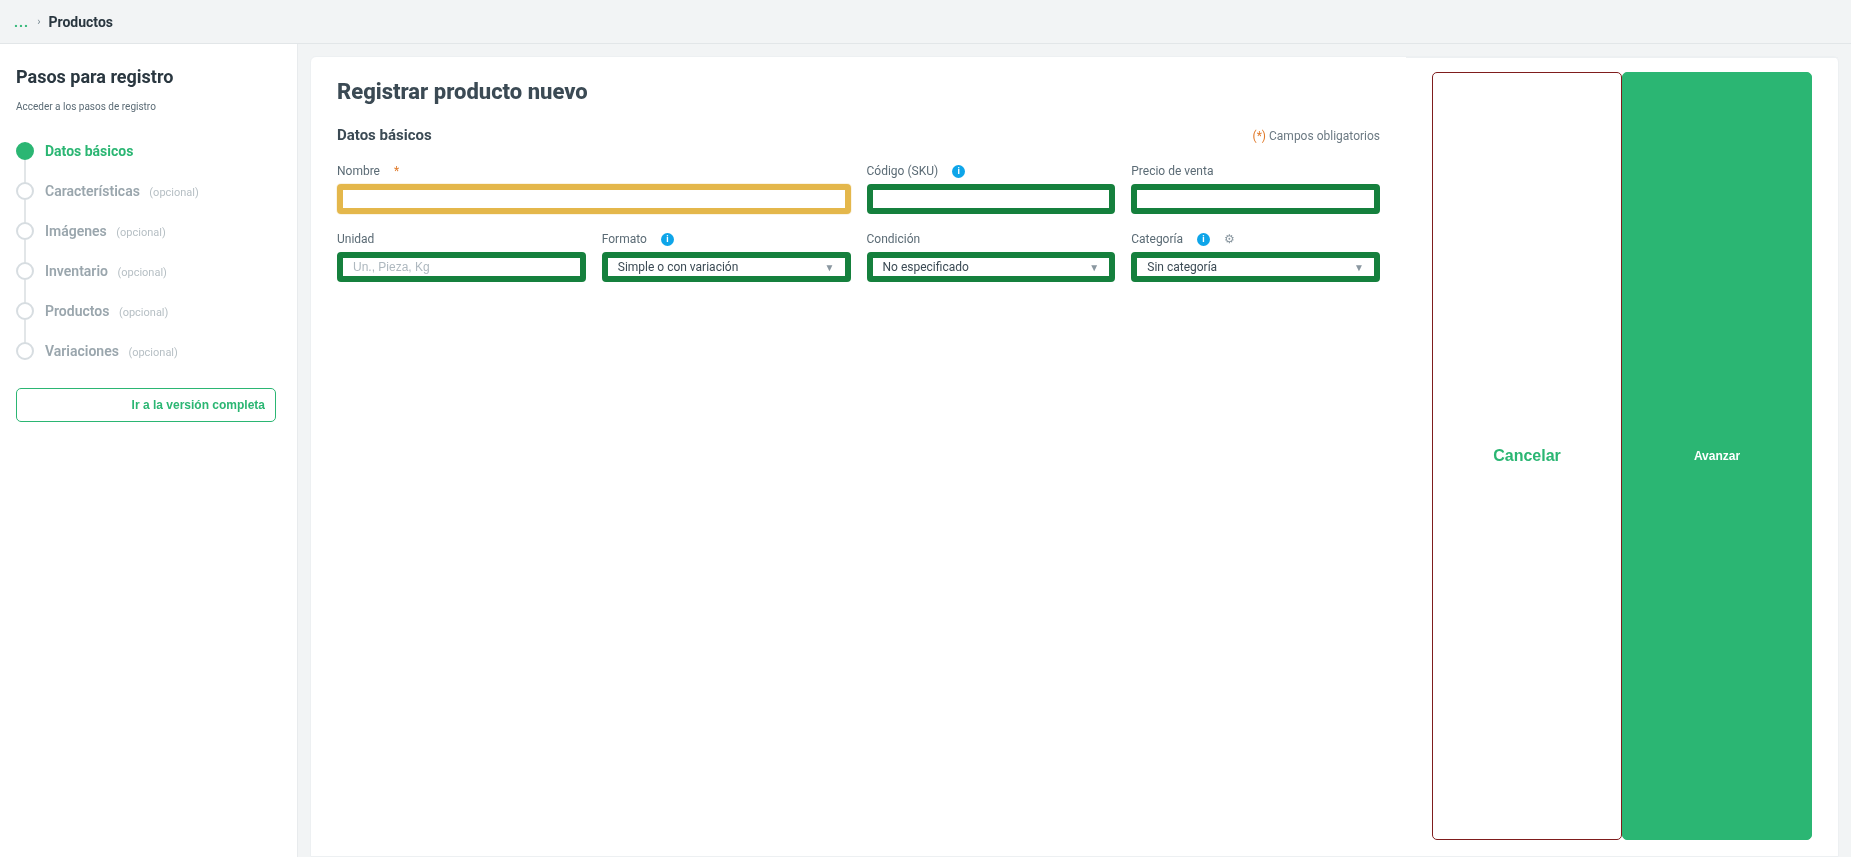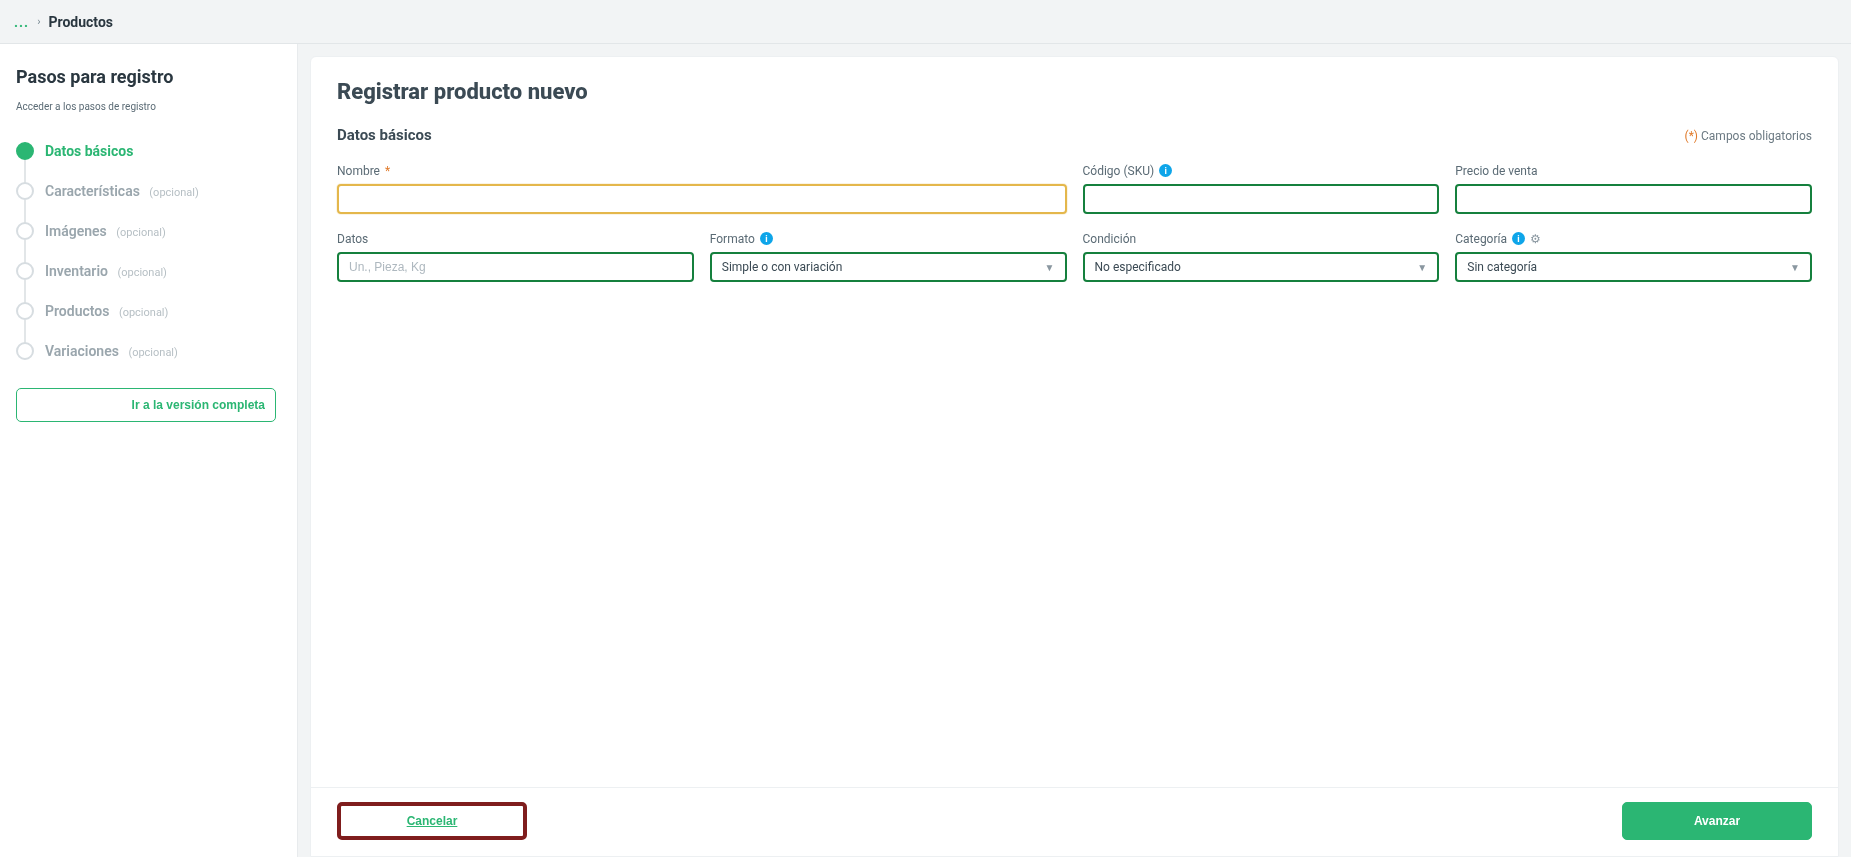--- a/index.html
+++ b/index.html
@@ -35,21 +35,20 @@
     border-right: 1px solid #e8ebed;
   }
   .content-wrap { flex: 1; position: relative; }
   .content {
     position: absolute;
     top: 12px; left: 12px; right: 12px; bottom: 0;
     background: #ffffff;
     border-radius: 6px 6px 0 0;
     border: 1px solid #edf0f2;
     display: flex;
-    flex-direction: column;
   }
   .content-inner { flex: 1; padding: 22px 26px 10px 26px; }
   .footer {
     border-top: 1px solid #edf0f2;
     padding: 14px 26px 16px 26px;
     display: flex;
     justify-content: space-between;
   }
 
   
@@ -86,46 +85,46 @@
   
   .page-title { font-size: 22px; font-weight: 800; color: #3b4a54; margin-bottom: 22px; }
   .section-row { display: flex; align-items: baseline; justify-content: space-between; margin-bottom: 20px; }
   .section-title { font-size: 15px; font-weight: 700; color: #3b4a54; }
   .req-note { font-size: 12px; color: #6c7a83; }
   .req-note .ast { color: #e07a2a; }
 
   
   .form-grid { display: grid; grid-template-columns: repeat(4, 1fr); gap: 18px 16px; }
   .col-span-2 { grid-column: span 2; }
-  .field-label { font-size: 12px; color: #5b6b75; margin-bottom: 6px; display: flex; align-items: flex-start; gap: 5px; }
+  .field-label { font-size: 12px; color: #5b6b75; margin-bottom: 6px; display: flex; align-items: center; gap: 14px; }
   .field-label .req { color: #e07a2a; }
   .info-icon {
     width: 13px; height: 13px; border-radius: 50%; background: #0ea5e9;
     color: #fff; font-size: 9px; display: inline-flex; align-items: center; justify-content: center;
     font-weight: 700;
   }
   .gear-icon {
     color: #8a97a0; font-size: 12px;
   }
   .input, .select {
     width: 100%; height: 30px;
-    border: 2px solid #15803d; border-radius: 4px;
+    border: 6px solid #15803d; border-radius: 4px;
     padding: 0 10px; font-size: 12px; color: #3b4a54;
     background: #fff;
   }
   .input.focused { border-color: #e4b74b; box-shadow: 0 0 0 1px rgba(228,183,75,0.15); }
   .input::placeholder { color: #aeb8bf; }
   .select { display: flex; align-items: center; justify-content: space-between; cursor: pointer; }
   .select .caret { color: #8a97a0; font-size: 10px; }
   .select .val { color: #3b4a54; }
 
   
   .btn-outline {
-    width: 190px; border: 4px solid #7f1d1d; color: #2bb673; background: #fff;
-    border-radius: 5px; padding: 8px 10px; text-align: center; font-size: 12px; cursor: pointer; font-weight: 600; text-decoration: underline;
+    width: 190px; border: 1px solid #7f1d1d; color: #2bb673; background: #fff;
+    border-radius: 5px; padding: 8px 10px; text-align: center; font-size: 16px; cursor: pointer; font-weight: 600;
   }
   .btn-primary {
     width: 190px; background: #2bb673; color: #fff; border: 1px solid #2bb673;
     border-radius: 5px; padding: 8px 10px; font-size: 12px; cursor: pointer; font-weight: 600;
   }
 </style>
 </head>
 <body>
 
 <div class="breadcrumb">
@@ -220,21 +219,21 @@
           </div>
           <div>
             <div class="field-label">
               <span>Precio de venta</span>
             </div>
             <input class="input" type="text" value="" style="">
           </div>
 
           <div>
             <div class="field-label">
-              <span>Datos</span>
+              <span>Unidad</span>
             </div>
             <input class="input" type="text" placeholder="Un., Pieza, Kg" style="">
           </div>
           <div>
             <div class="field-label">
               <span>Formato</span>
               <span class="info-icon">i</span>
             </div>
             <div class="select">
               <span class="val">Simple o con variación</span>

